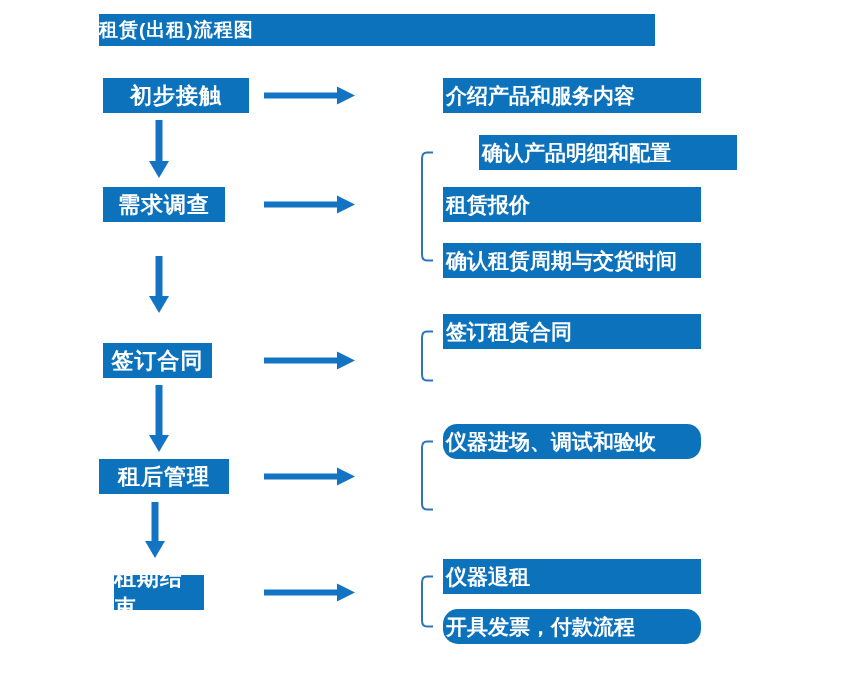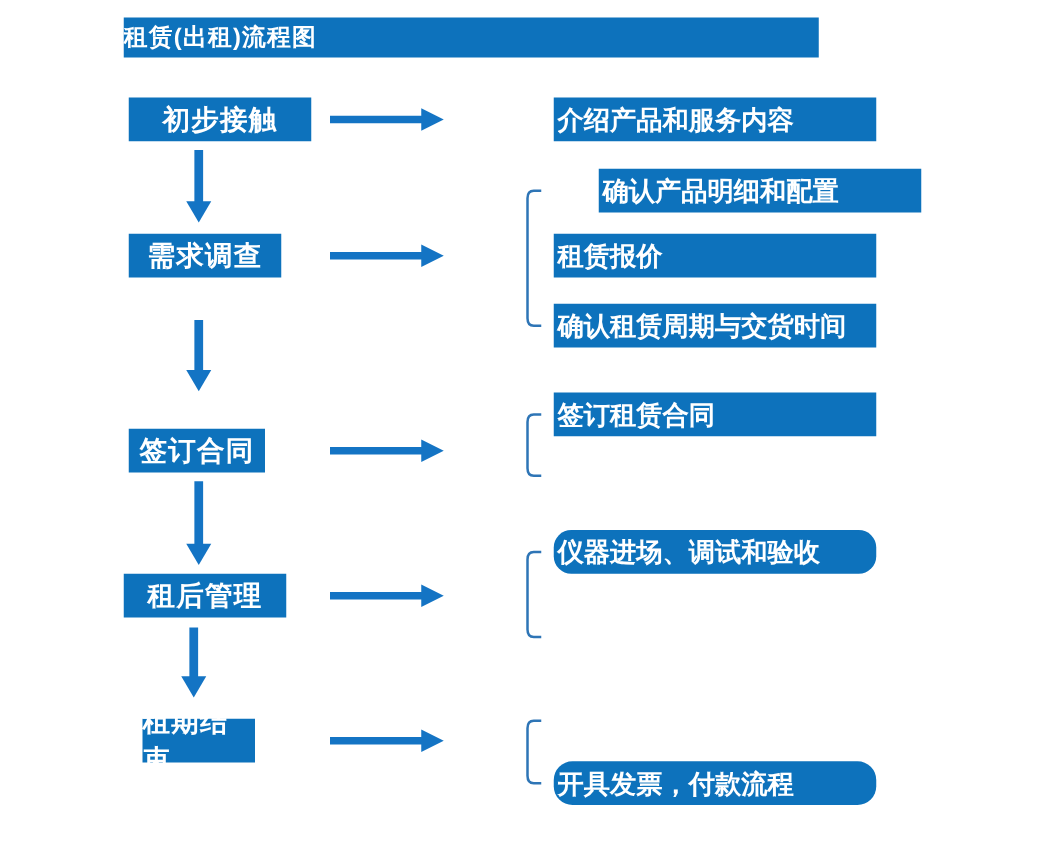--- a/index.html
+++ b/index.html
@@ -80,20 +80,21 @@
   <div class="lbox" id="lb3">签订合同</div>
   <div class="lbox" id="lb4">租后管理</div>
   <div class="lbox" id="lb5">租期结束</div>
 
   <div class="rbox" id="rb1">介绍产品和服务内容</div>
   <div class="rbox" id="rb2">确认产品明细和配置</div>
   <div class="rbox" id="rb3">租赁报价</div>
   <div class="rbox" id="rb4">确认租赁周期与交货时间</div>
   <div class="rbox" id="rb5">签订租赁合同</div>
   <div class="rbox" id="rb7">仪器进场、调试和验收</div>
+  <div class="rbox" id="rb9">仪器退租</div>
   <div class="rbox" id="rb10">开具发票，付款流程</div>
 
   <svg class="connectors" viewBox="0 0 844 688">
 
     <g>
       <line class="h-arrow-shaft" x1="264" y1="95.5" x2="339" y2="95.5"></line>
       <polygon class="arrow-head" points="337,86.5 355,95.5 337,104.5"></polygon>
     </g>
     <g>
       <line class="h-arrow-shaft" x1="264" y1="204.5" x2="339" y2="204.5"></line>

